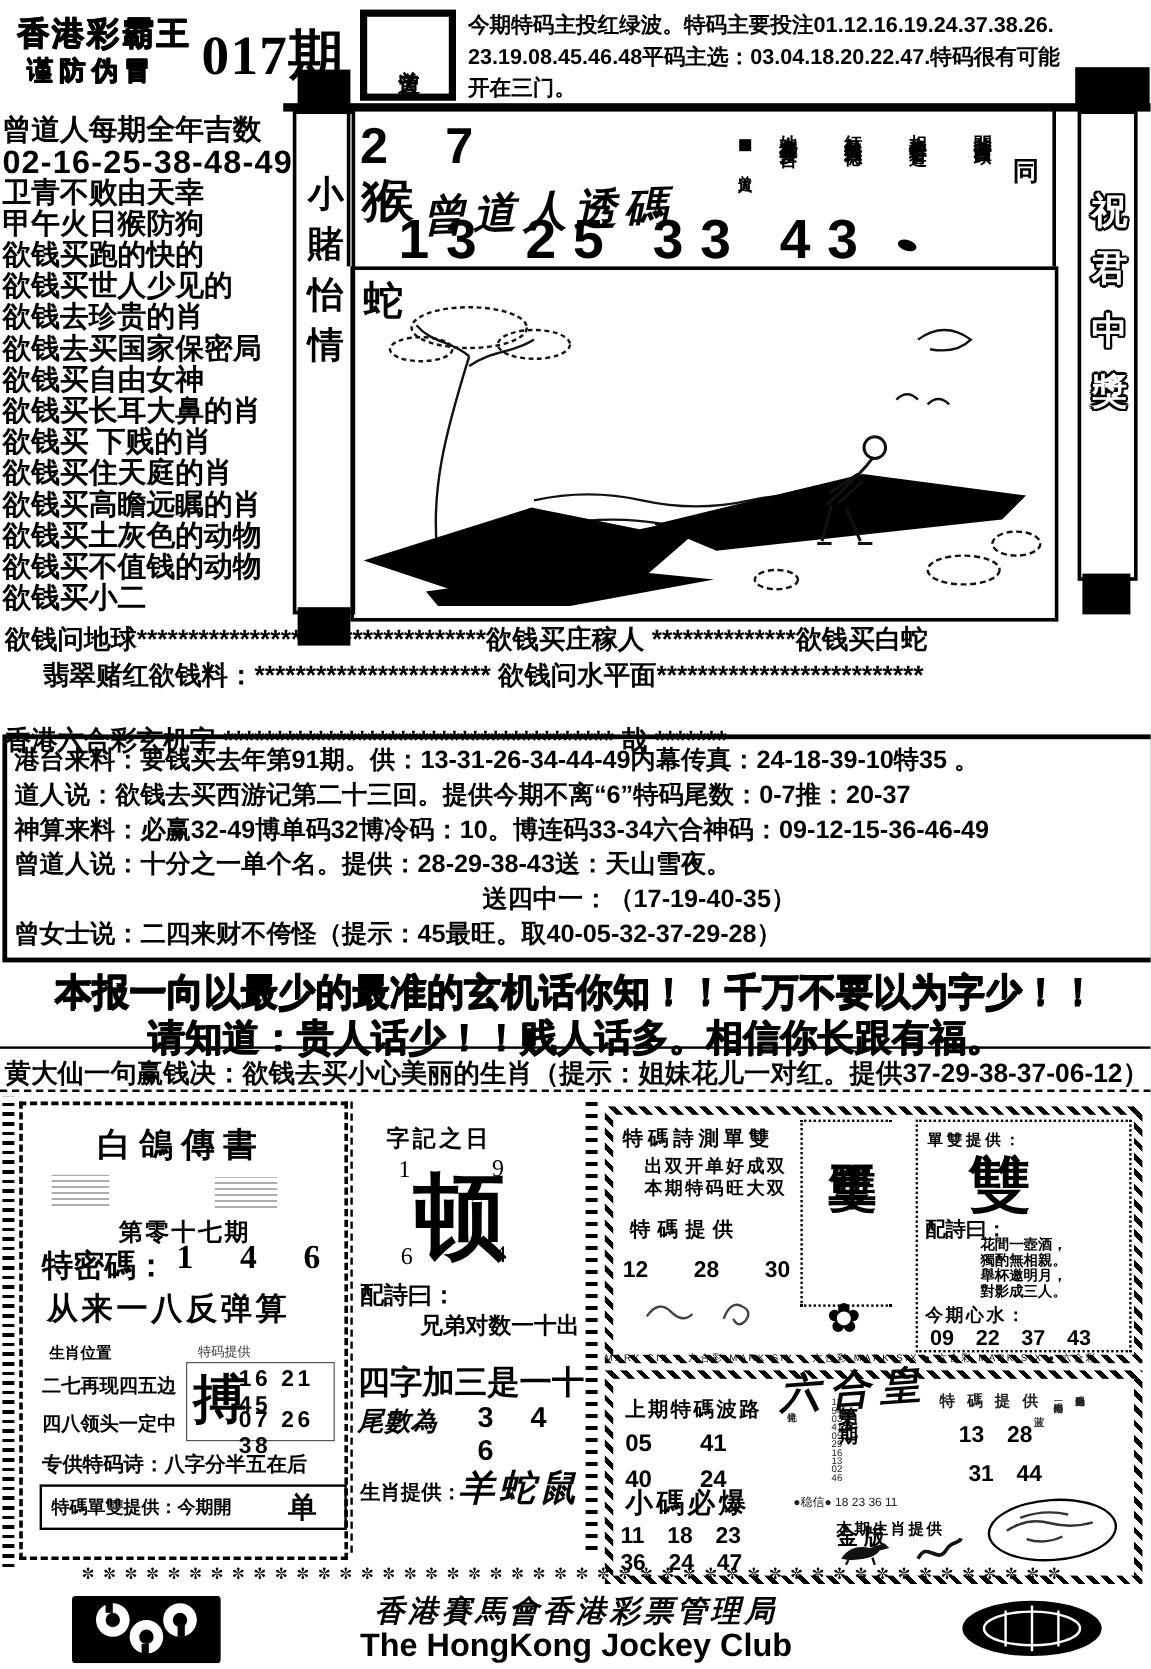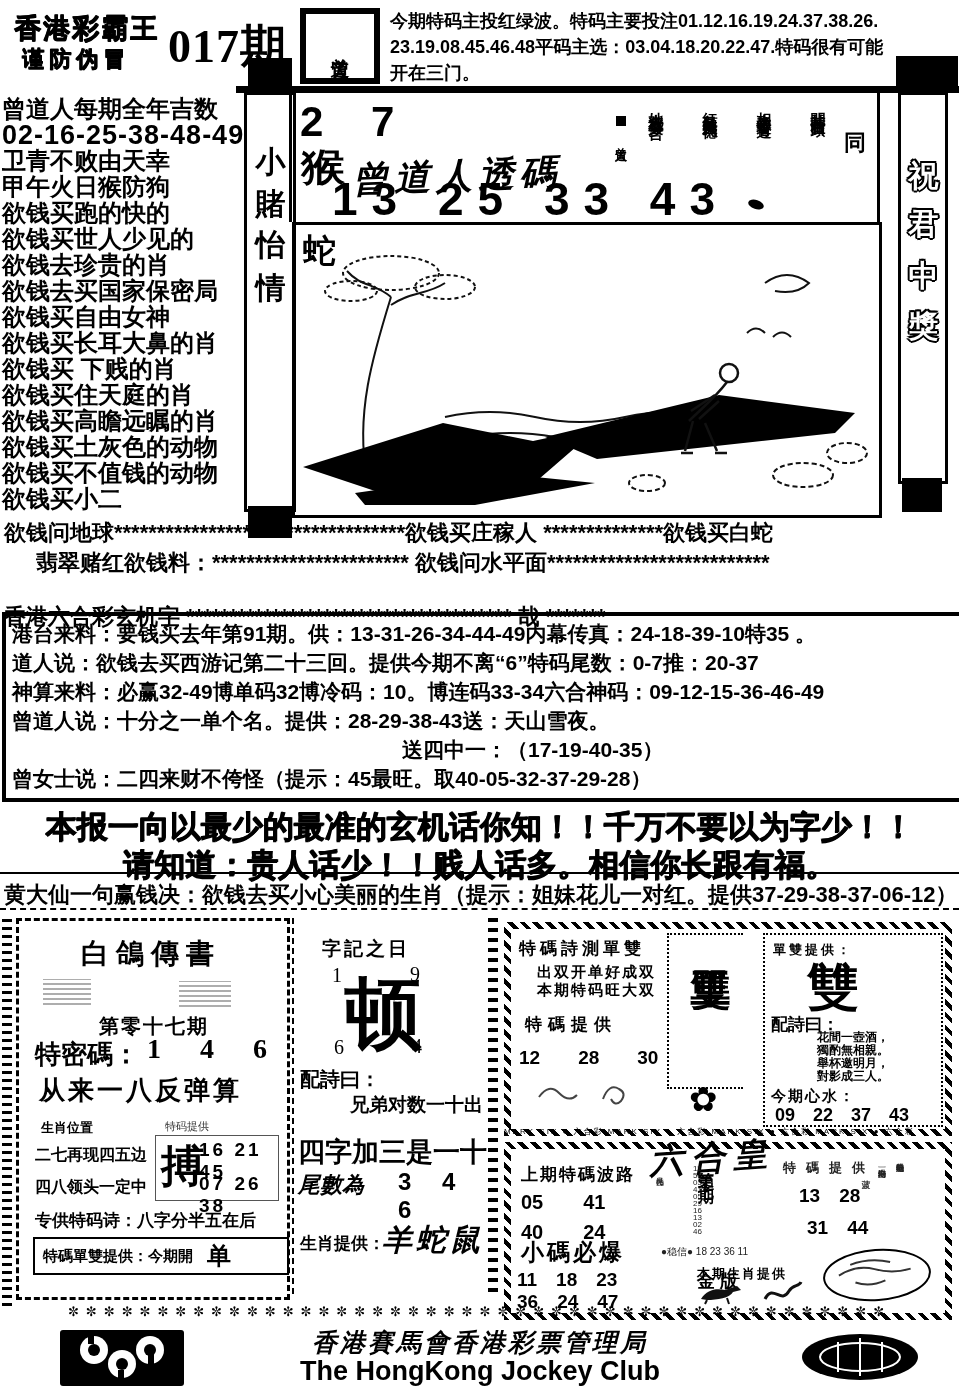--- a/index.html
+++ b/index.html
@@ -164,21 +164,21 @@
       <div class="abs serif" style="left:20px;top:152px;font-size:26px;font-weight:700;letter-spacing:3px;">从来一八反弹算</div>
       <div class="abs serif b" style="left:22px;top:198px;font-size:13px;">生肖位置</div>
       <div class="abs" style="left:146px;top:198px;font-size:11px;color:#333;">特码提供</div>
       <div class="abs" style="left:136px;top:214px;width:122px;height:64px;border:1px solid #555;"></div>
       <div class="abs serif" style="left:142px;top:216px;font-size:44px;font-weight:900;">搏</div>
       <div class="abs b" style="left:180px;top:218px;font-size:19px;letter-spacing:3px;">16 21 45</div>
       <div class="abs b" style="left:180px;top:252px;font-size:19px;letter-spacing:3px;">07 26 38</div>
       <div class="abs serif" style="left:16px;top:224px;font-size:16px;font-weight:700;">二七再现四五边</div>
       <div class="abs serif" style="left:16px;top:256px;font-size:16px;font-weight:700;">四八领头一定中</div>
       <div class="abs serif nw" style="left:16px;top:288px;font-size:17px;font-weight:700;">专供特码诗：八字分半五在后</div>
-      <div class="abs" style="left:14px;top:316px;width:236px;height:34px;border:2px solid #000;display:flex;align-items:center;padding:0 8px;">
+      <div class="abs" style="left:14px;top:316px;width:236px;height:34px;border:2px solid #000;display:flex;align-items:center;padding:0 8px;gap:33px;">
         <span class="serif nw" style="font-size:15px;font-weight:800;">特碼單雙提供：今期開</span>
         <span class="b" style="font-size:24px;margin-left:14px;">单</span>
       </div>
     </div>
 
     <div class="abs" style="left:292px;top:8px;width:196px;height:376px;border-left:2px dashed #000;">
       <div class="abs serif" style="left:28px;top:18px;font-size:19px;font-weight:700;letter-spacing:3px;">字記之日</div>
       <div class="abs serif" style="left:38px;top:46px;font-size:20px;">1</div>
       <div class="abs serif" style="left:116px;top:45px;font-size:20px;">9</div>
       <div class="abs serif" style="left:40px;top:118px;font-size:20px;">6</div>

